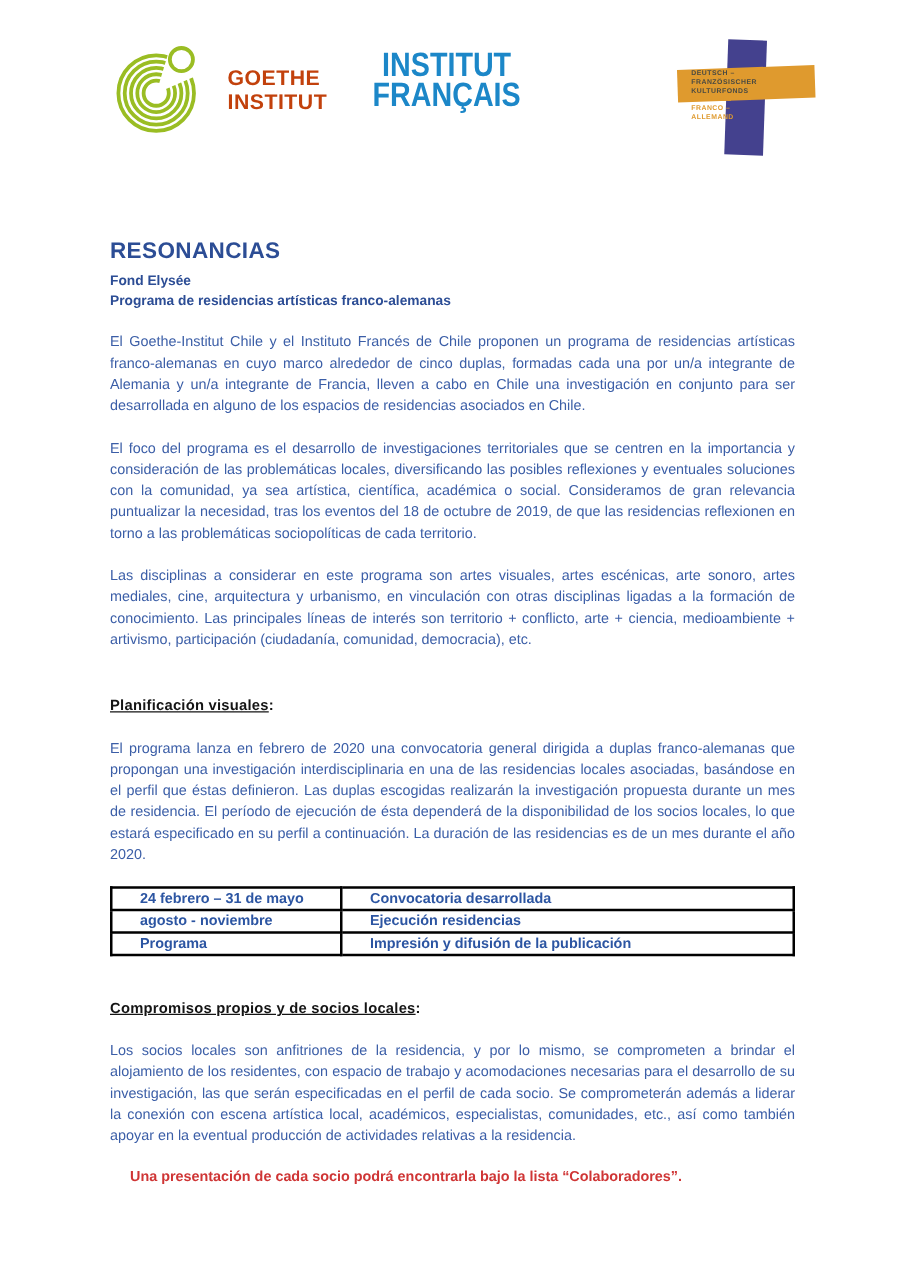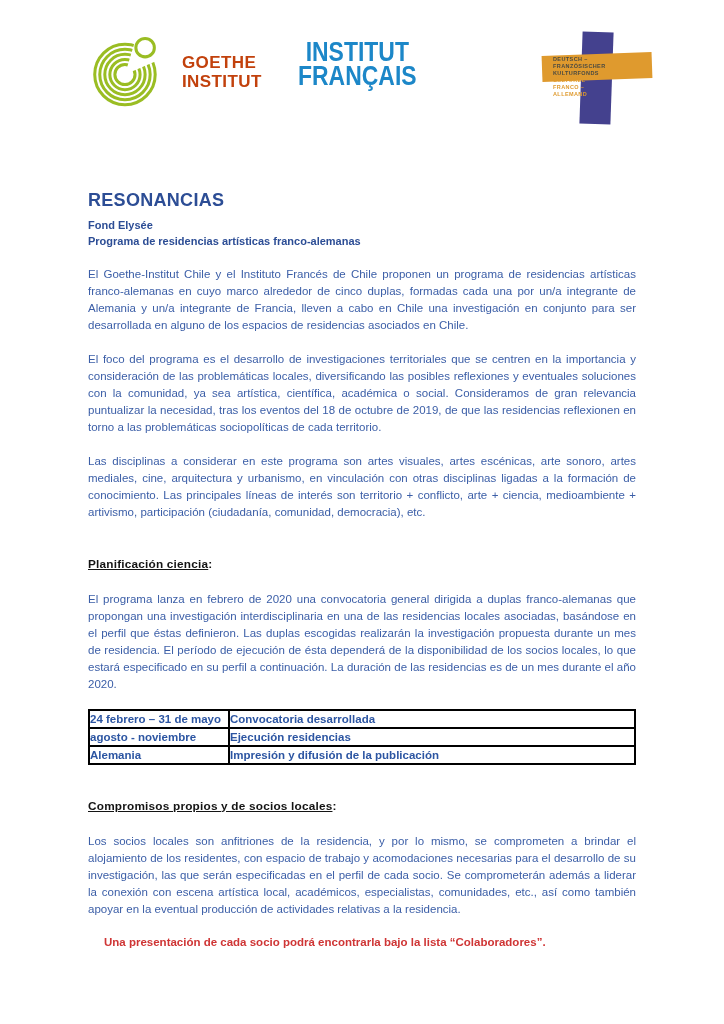--- a/index.html
+++ b/index.html
@@ -39,21 +39,21 @@
   .section-heading {
     margin:36px 0 0; font-size:11.8px; font-weight:bold; color:#141414; letter-spacing:0.2px;
   }
   .section-heading .underlined { text-decoration:underline; }
   .para.after-heading { margin-top:20px; }
 
   
   .schedule { margin-top:16px; width:100%; border-collapse:collapse; }
   .schedule td {
     border:2px solid #000000; font-size:11.5px; font-weight:bold; color:#2c55a2;
-    padding:0 0; height:16px; line-height:14px;
+    padding:0 22px; height:16px; line-height:14px;
   }
   .schedule td.col-date { width:138px; }
 
   .closing { margin:18px 0 0; font-size:11.5px; font-weight:bold; color:#cf3535;padding-left:16px; }
 </style>
 </head>
 <body>
 
 <div class="page">
   <div class="content">
@@ -98,35 +98,35 @@
     </div>
 
     <h1 class="doc-title">RESONANCIAS</h1>
     <p class="subtitle first">Fond Elysée</p>
     <p class="subtitle">Programa de residencias artísticas franco-alemanas</p>
 
     <p class="para">El Goethe-Institut Chile y el Instituto Francés de Chile proponen un programa de residencias artísticas franco-alemanas en cuyo marco alrededor de cinco duplas, formadas cada una por un/a integrante de Alemania y un/a integrante de Francia, lleven a cabo en Chile una investigación en conjunto para ser desarrollada en alguno de los espacios de residencias asociados en Chile.</p>
     <p class="para">El foco del programa es el desarrollo de investigaciones territoriales que se centren en la importancia y consideración de las problemáticas locales, diversificando las posibles reflexiones y eventuales soluciones con la comunidad, ya sea artística, científica, académica o social. Consideramos de gran relevancia puntualizar la necesidad, tras los eventos del 18 de octubre de 2019, de que las residencias reflexionen en torno a las problemáticas sociopolíticas de cada territorio.</p>
     <p class="para">Las disciplinas a considerar en este programa son artes visuales, artes escénicas, arte sonoro, artes mediales, cine, arquitectura y urbanismo, en vinculación con otras disciplinas ligadas a la formación de conocimiento. Las principales líneas de interés son territorio + conflicto, arte + ciencia, medioambiente + artivismo, participación (ciudadanía, comunidad, democracia), etc.</p>
 
-    <h2 class="section-heading"><span class="underlined">Planificación ciencia</span><span>:</span></h2>
+    <h2 class="section-heading"><span class="underlined">Planificación visuales</span><span>:</span></h2>
     <p class="para after-heading">El programa lanza en febrero de 2020 una convocatoria general dirigida a duplas franco-alemanas que propongan una investigación interdisciplinaria en una de las residencias locales asociadas, basándose en el perfil que éstas definieron. Las duplas escogidas realizarán la investigación propuesta durante un mes de residencia. El período de ejecución de ésta dependerá de la disponibilidad de los socios locales, lo que estará especificado en su perfil a continuación. La duración de las residencias es de un mes durante el año 2020.</p>
 
     <table class="schedule">
       <tbody>
         <tr>
           <td class="col-date">24 febrero – 31 de mayo</td>
           <td>Convocatoria desarrollada</td>
         </tr>
         <tr>
           <td class="col-date">agosto - noviembre</td>
           <td>Ejecución residencias</td>
         </tr>
         <tr>
-          <td class="col-date">Alemania</td>
+          <td class="col-date">Programa</td>
           <td>Impresión y difusión de la publicación</td>
         </tr>
       </tbody>
     </table>
 
     <h2 class="section-heading" style="margin-top:34px;"><span class="underlined">Compromisos propios y de socios locales</span><span>:</span></h2>
     <p class="para after-heading">Los socios locales son anfitriones de la residencia, y por lo mismo, se comprometen a brindar el alojamiento de los residentes, con espacio de trabajo y acomodaciones necesarias para el desarrollo de su investigación, las que serán especificadas en el perfil de cada socio. Se comprometerán además a liderar la conexión con escena artística local, académicos, especialistas, comunidades, etc., así como también apoyar en la eventual producción de actividades relativas a la residencia.</p>
 
     <p class="closing">Una presentación de cada socio podrá encontrarla bajo la lista “Colaboradores”.</p>
 

